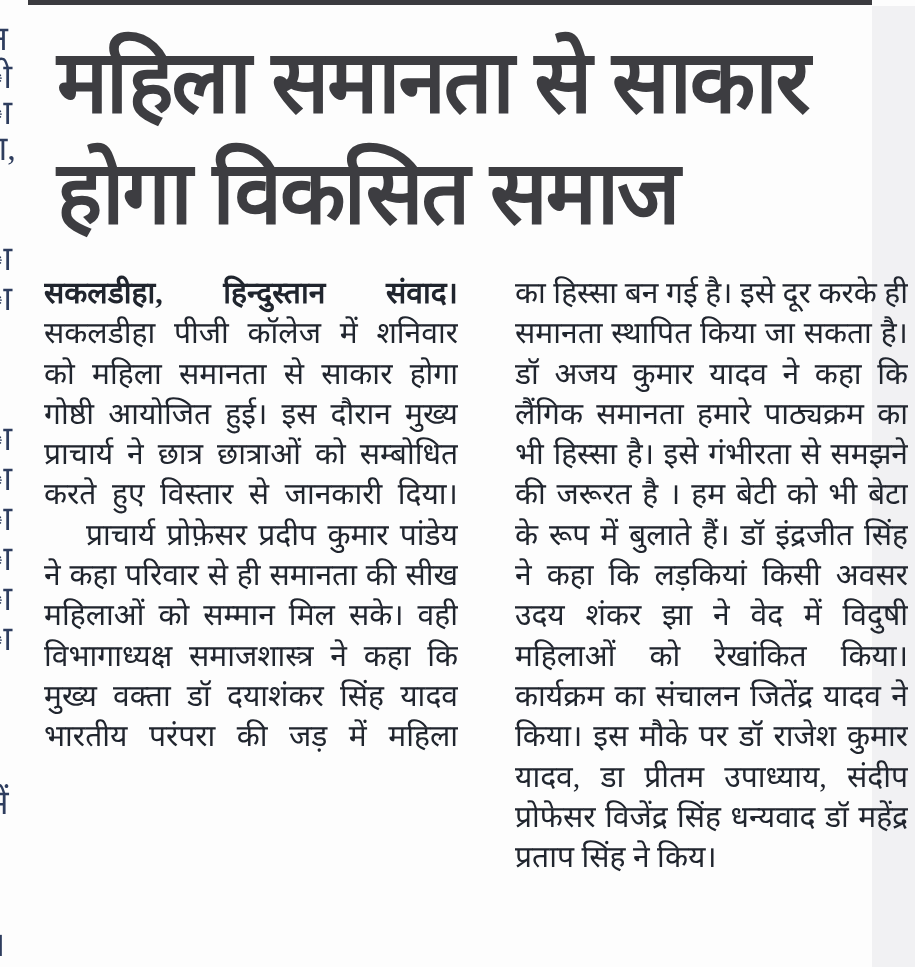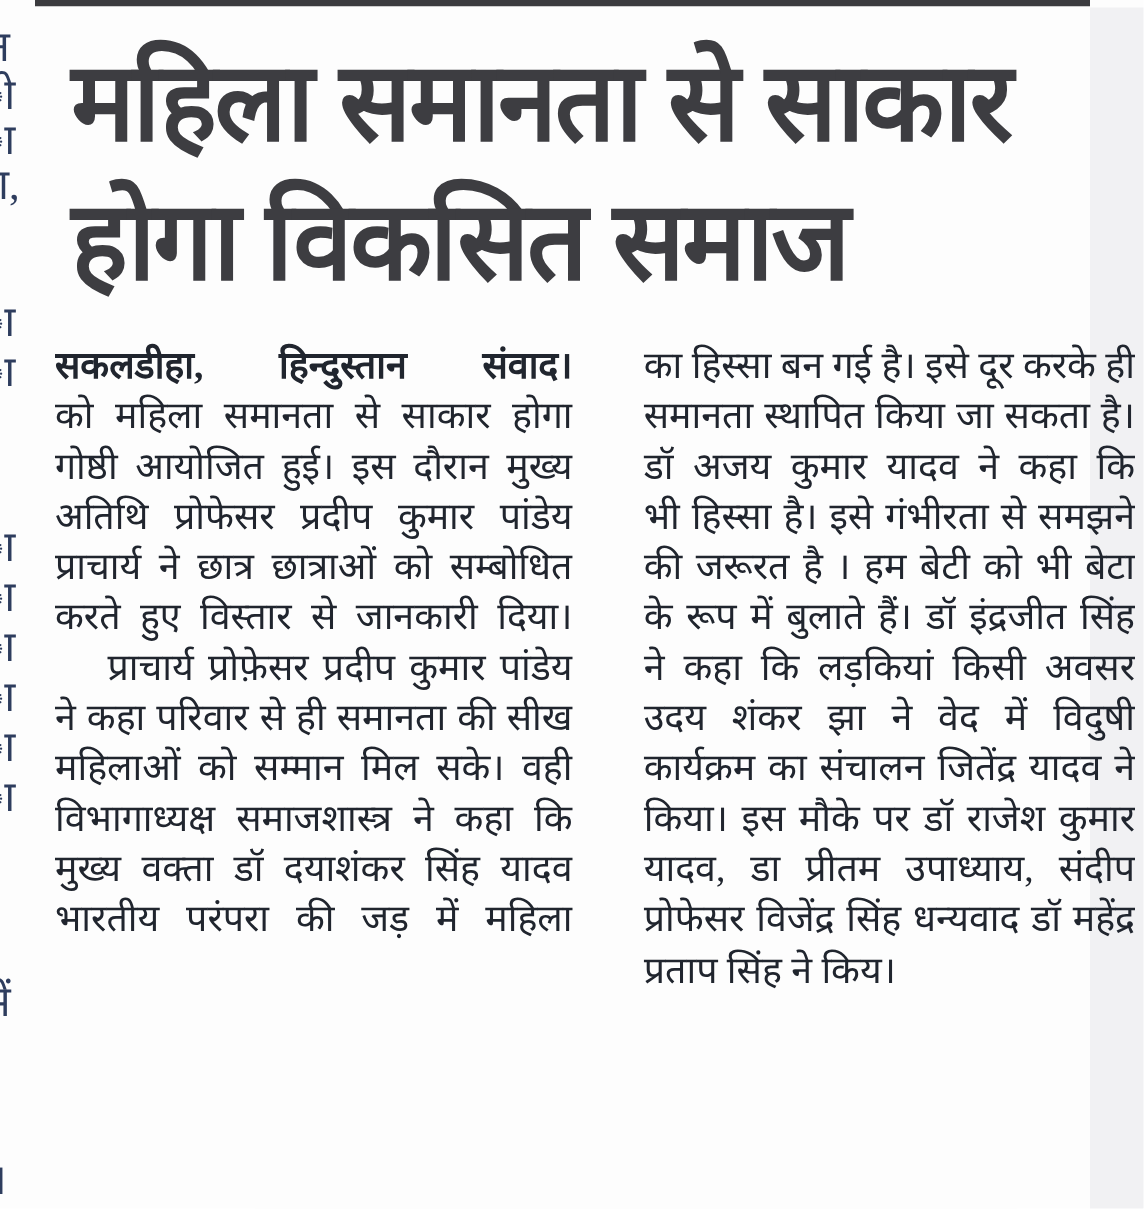--- a/index.html
+++ b/index.html
@@ -65,42 +65,44 @@
     <span class="edge-frag" style="top:928px">।</span>
   </div>
 
   <div class="headline">
     <div>महिला समानता से साकार</div>
     <div>होगा विकसित समाज</div>
   </div>
 
   <div class="col col-left">
     <div class="bline bold">सकलडीहा, हिन्दुस्तान संवाद।</div>
+    <div class="bline">सकलडीहा पीजी कॉलेज में शनिवार</div>
     <div class="bline">को महिला समानता से साकार होगा</div>
     <div class="bline">गोष्ठी आयोजित हुई। इस दौरान मुख्य</div>
-    <div class="bline">अतिथि प्रोफेसर प्रदीप कुमार पांडेय</div>
     <div class="bline">प्राचार्य ने छात्र छात्राओं को सम्बोधित</div>
     <div class="bline">करते हुए विस्तार से जानकारी दिया।</div>
     <div class="bline indent">प्राचार्य प्रोफ़ेसर प्रदीप कुमार पांडेय</div>
     <div class="bline">ने कहा परिवार से ही समानता की सीख</div>
     <div class="bline">महिलाओं को सम्मान मिल सके। वही</div>
     <div class="bline">विभागाध्यक्ष समाजशास्त्र ने कहा कि</div>
     <div class="bline">मुख्य वक्ता डॉ दयाशंकर सिंह यादव</div>
     <div class="bline">भारतीय परंपरा की जड़ में महिला</div>
   </div>
 
   <div class="col col-right">
     <div class="bline">का हिस्सा बन गई है। इसे दूर करके ही</div>
     <div class="bline">समानता स्थापित किया जा सकता है।</div>
     <div class="bline">डॉ अजय कुमार यादव ने कहा कि</div>
+    <div class="bline">लैंगिक समानता हमारे पाठ्यक्रम का</div>
     <div class="bline">भी हिस्सा है। इसे गंभीरता से समझने</div>
     <div class="bline">की जरूरत है । हम बेटी को भी बेटा</div>
     <div class="bline">के रूप में बुलाते हैं।  डॉ इंद्रजीत सिंह</div>
     <div class="bline">ने कहा कि लड़कियां किसी अवसर</div>
     <div class="bline">उदय शंकर झा ने वेद में विदुषी</div>
+    <div class="bline">महिलाओं को रेखांकित किया।</div>
     <div class="bline">कार्यक्रम का संचालन जितेंद्र यादव ने</div>
     <div class="bline">किया। इस मौके पर डॉ राजेश कुमार</div>
     <div class="bline">यादव, डा प्रीतम उपाध्याय, संदीप सिंह</div>
     <div class="bline">प्रोफेसर विजेंद्र सिंह धन्यवाद डॉ महेंद्र</div>
     <div class="bline rag">प्रताप सिंह ने किय।</div>
   </div>
 
 </div>
 
 </body></html>

